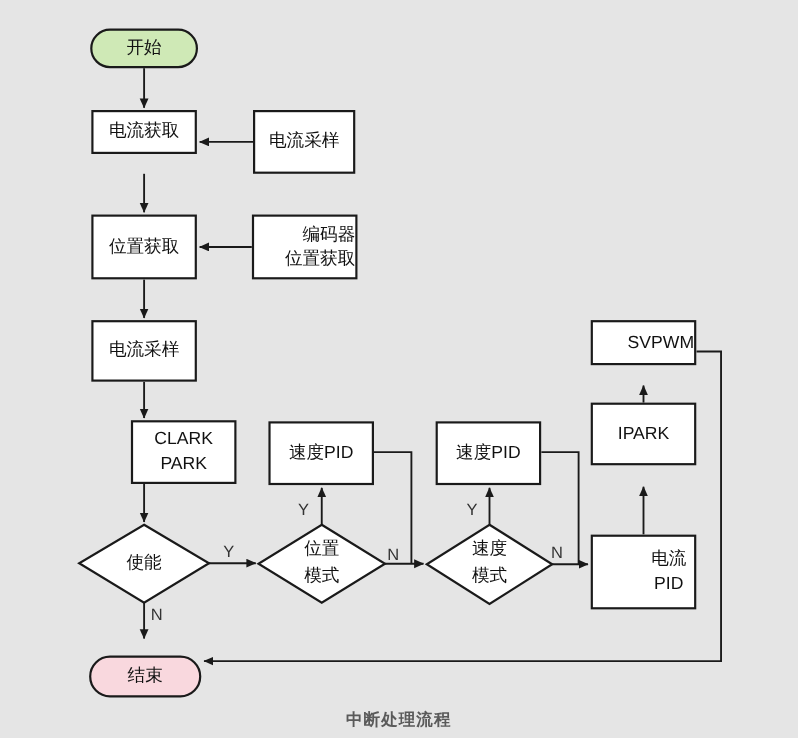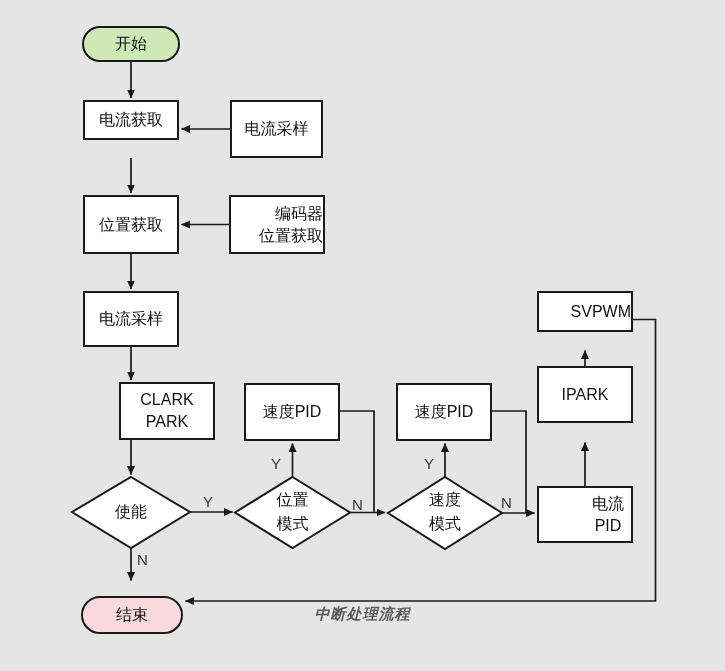--- a/index.html
+++ b/index.html
@@ -23,23 +23,23 @@
   .oval.start{background:#cfe9b6;}
   .oval.end{background:#f9d8de;margin-top:13px;}
   .dlabel{
     position:absolute;text-align:center;
     font-size:16px;font-weight:500;color:#111;line-height:1.5;
   }
   .edge-label{
     position:absolute;font-size:15px;color:#333;font-weight:400;
   }
   .caption{
-    position:absolute;left:0;top:605px;width:725px;
+    position:absolute;left:0;top:645px;width:725px;
     text-align:center;font-family:"Liberation Serif","DejaVu Serif",serif;
-    font-size:15px;font-weight:600;color:#5a5a5a;letter-spacing:1px;font-style:italic;
+    font-size:15px;font-weight:600;color:#5a5a5a;letter-spacing:1px;
   }
 </style>
 </head>
 <body>
 
 <div class="canvas">
 
   <svg class="wires" viewBox="0 0 725 671">
     <defs>
       <marker id="arr" markerWidth="10" markerHeight="9" refX="8.5" refY="4" orient="auto" markerUnits="userSpaceOnUse">
@@ -109,21 +109,21 @@
   </div>
 
   <div class="node" style="left:537px;top:291px;width:96px;height:41px;align-items:flex-end;">
     <span>SVPWM</span>
   </div>
 
   <div class="node" style="left:537px;top:366px;width:96px;height:57px;">
     <span>IPARK</span>
   </div>
 
-  <div class="node" style="left:537px;top:486px;width:96px;height:57px;padding-left:46px;">
+  <div class="node" style="left:537px;top:486px;width:96px;height:68px;padding-left:46px;">
     <span>电流PID</span>
   </div>
 
   <div class="node oval end" style="left:81px;top:583px;width:102px;height:38px;">
     <span>结束</span>
   </div>
 
   <div class="dlabel" style="left:91px;top:500px;width:80px;">使能</div>
 
   <div class="dlabel" style="left:252px;top:488px;width:81px;">

